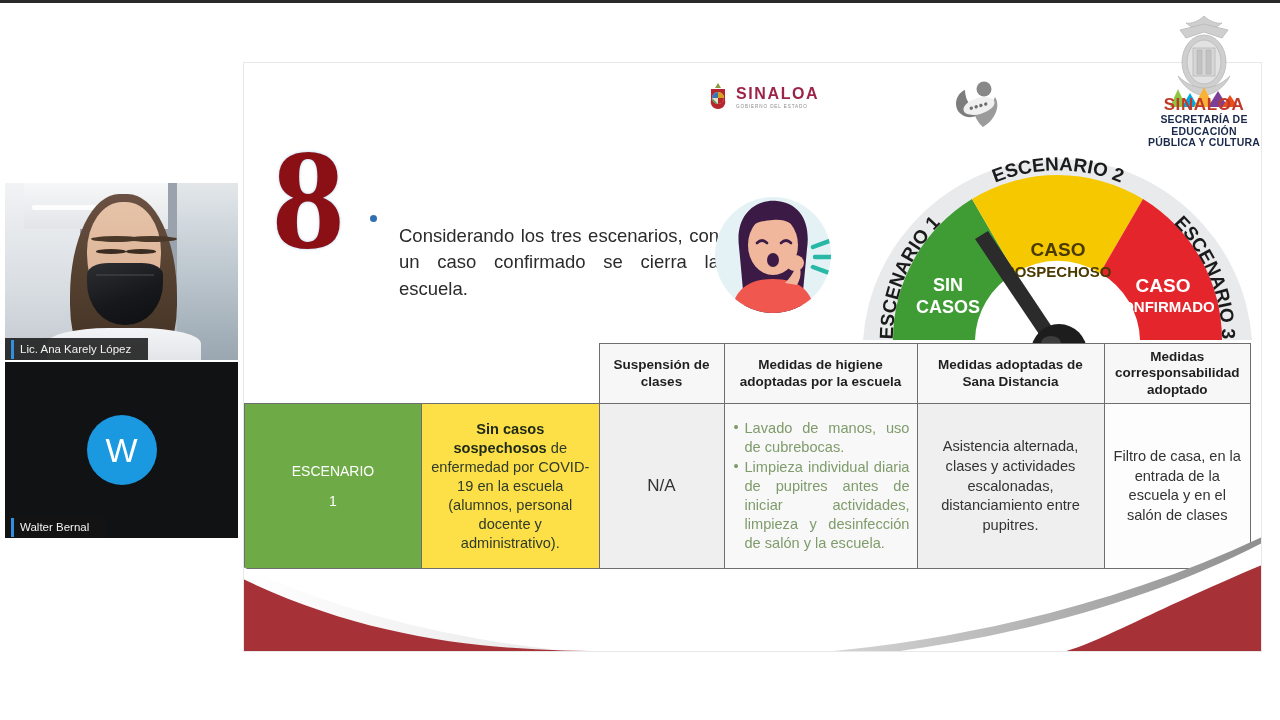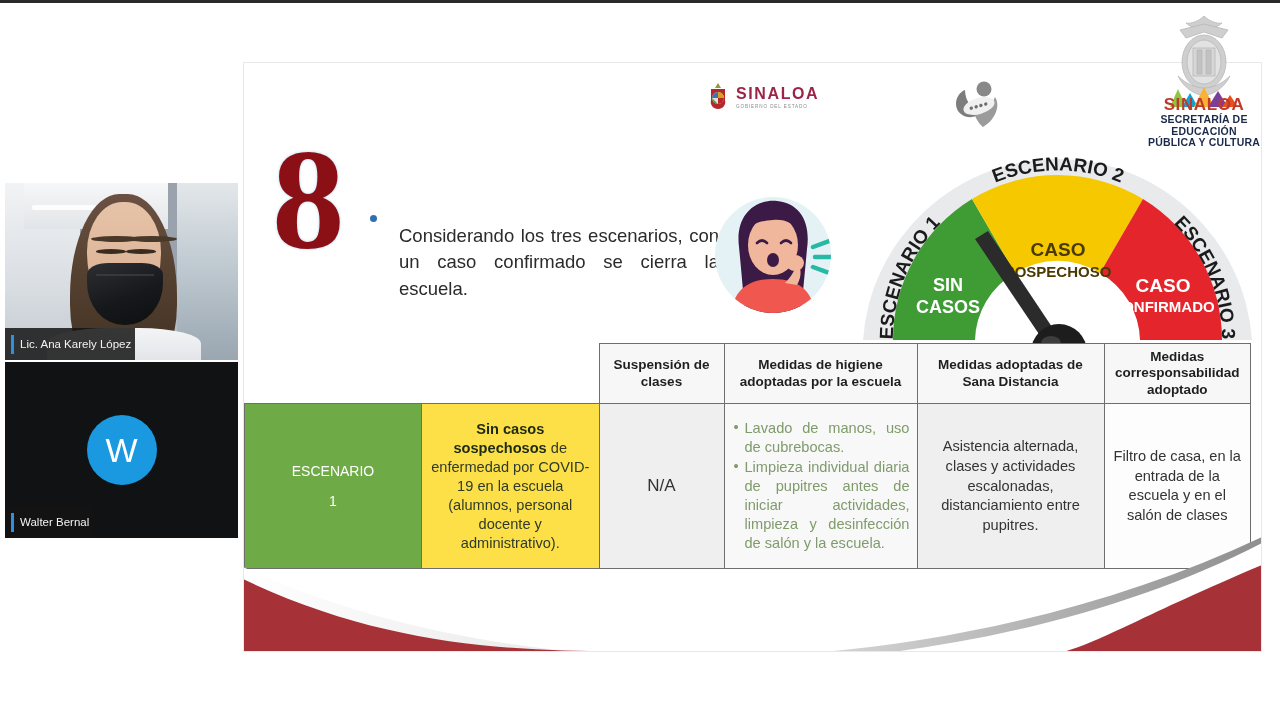--- a/index.html
+++ b/index.html
@@ -36,22 +36,22 @@
      background:linear-gradient(160deg,#2e2f33,#17181b 55%,#0e0f11);
      border-radius:28% 28% 48% 48%/18% 18% 68% 68%;}
   .mask:after{content:"";position:absolute;left:12%;top:18%;width:76%;height:2px;background:#44464c;opacity:.6;}
   .coat{position:absolute;left:18%;bottom:-4%;width:66%;height:22%;
      background:linear-gradient(180deg,#f3f4f6,#dfe2e6);border-radius:40% 40% 0 0;}
 
   .avatar{position:absolute;left:50%;top:50%;transform:translate(-50%,-50%);
      width:70px;height:70px;border-radius:50%;background:#1a98e0;
      display:flex;align-items:center;justify-content:center;
      color:#fff;font-size:34px;font-weight:400;font-family:"Liberation Sans",sans-serif;}
-  .namebar{position:absolute;left:0;bottom:0;height:32px;display:flex;align-items:center;
-     background:rgba(20,20,20,.85);color:#f2f2f2;font-size:11.5px;padding:0 4px 0 6px;
+  .namebar{position:absolute;left:0;bottom:0;height:22px;display:flex;align-items:center;
+     background:rgba(20,20,20,.85);color:#f2f2f2;font-size:11.5px;padding:0 17px 0 6px;
      white-space:nowrap;}
   .namebar .tick{width:3px;height:19px;background:#2f8fe0;margin-right:6px;}
 
   
   .slide{position:absolute;left:243px;top:62px;width:1019px;height:590px;
      background:#ffffff;overflow:hidden;}
   .slide-border{position:absolute;inset:0;border:1px solid #e8e8e8;pointer-events:none;}
 
   
   .logo-salud{position:absolute;left:56px;top:20px;display:flex;align-items:center;gap:7px;}

